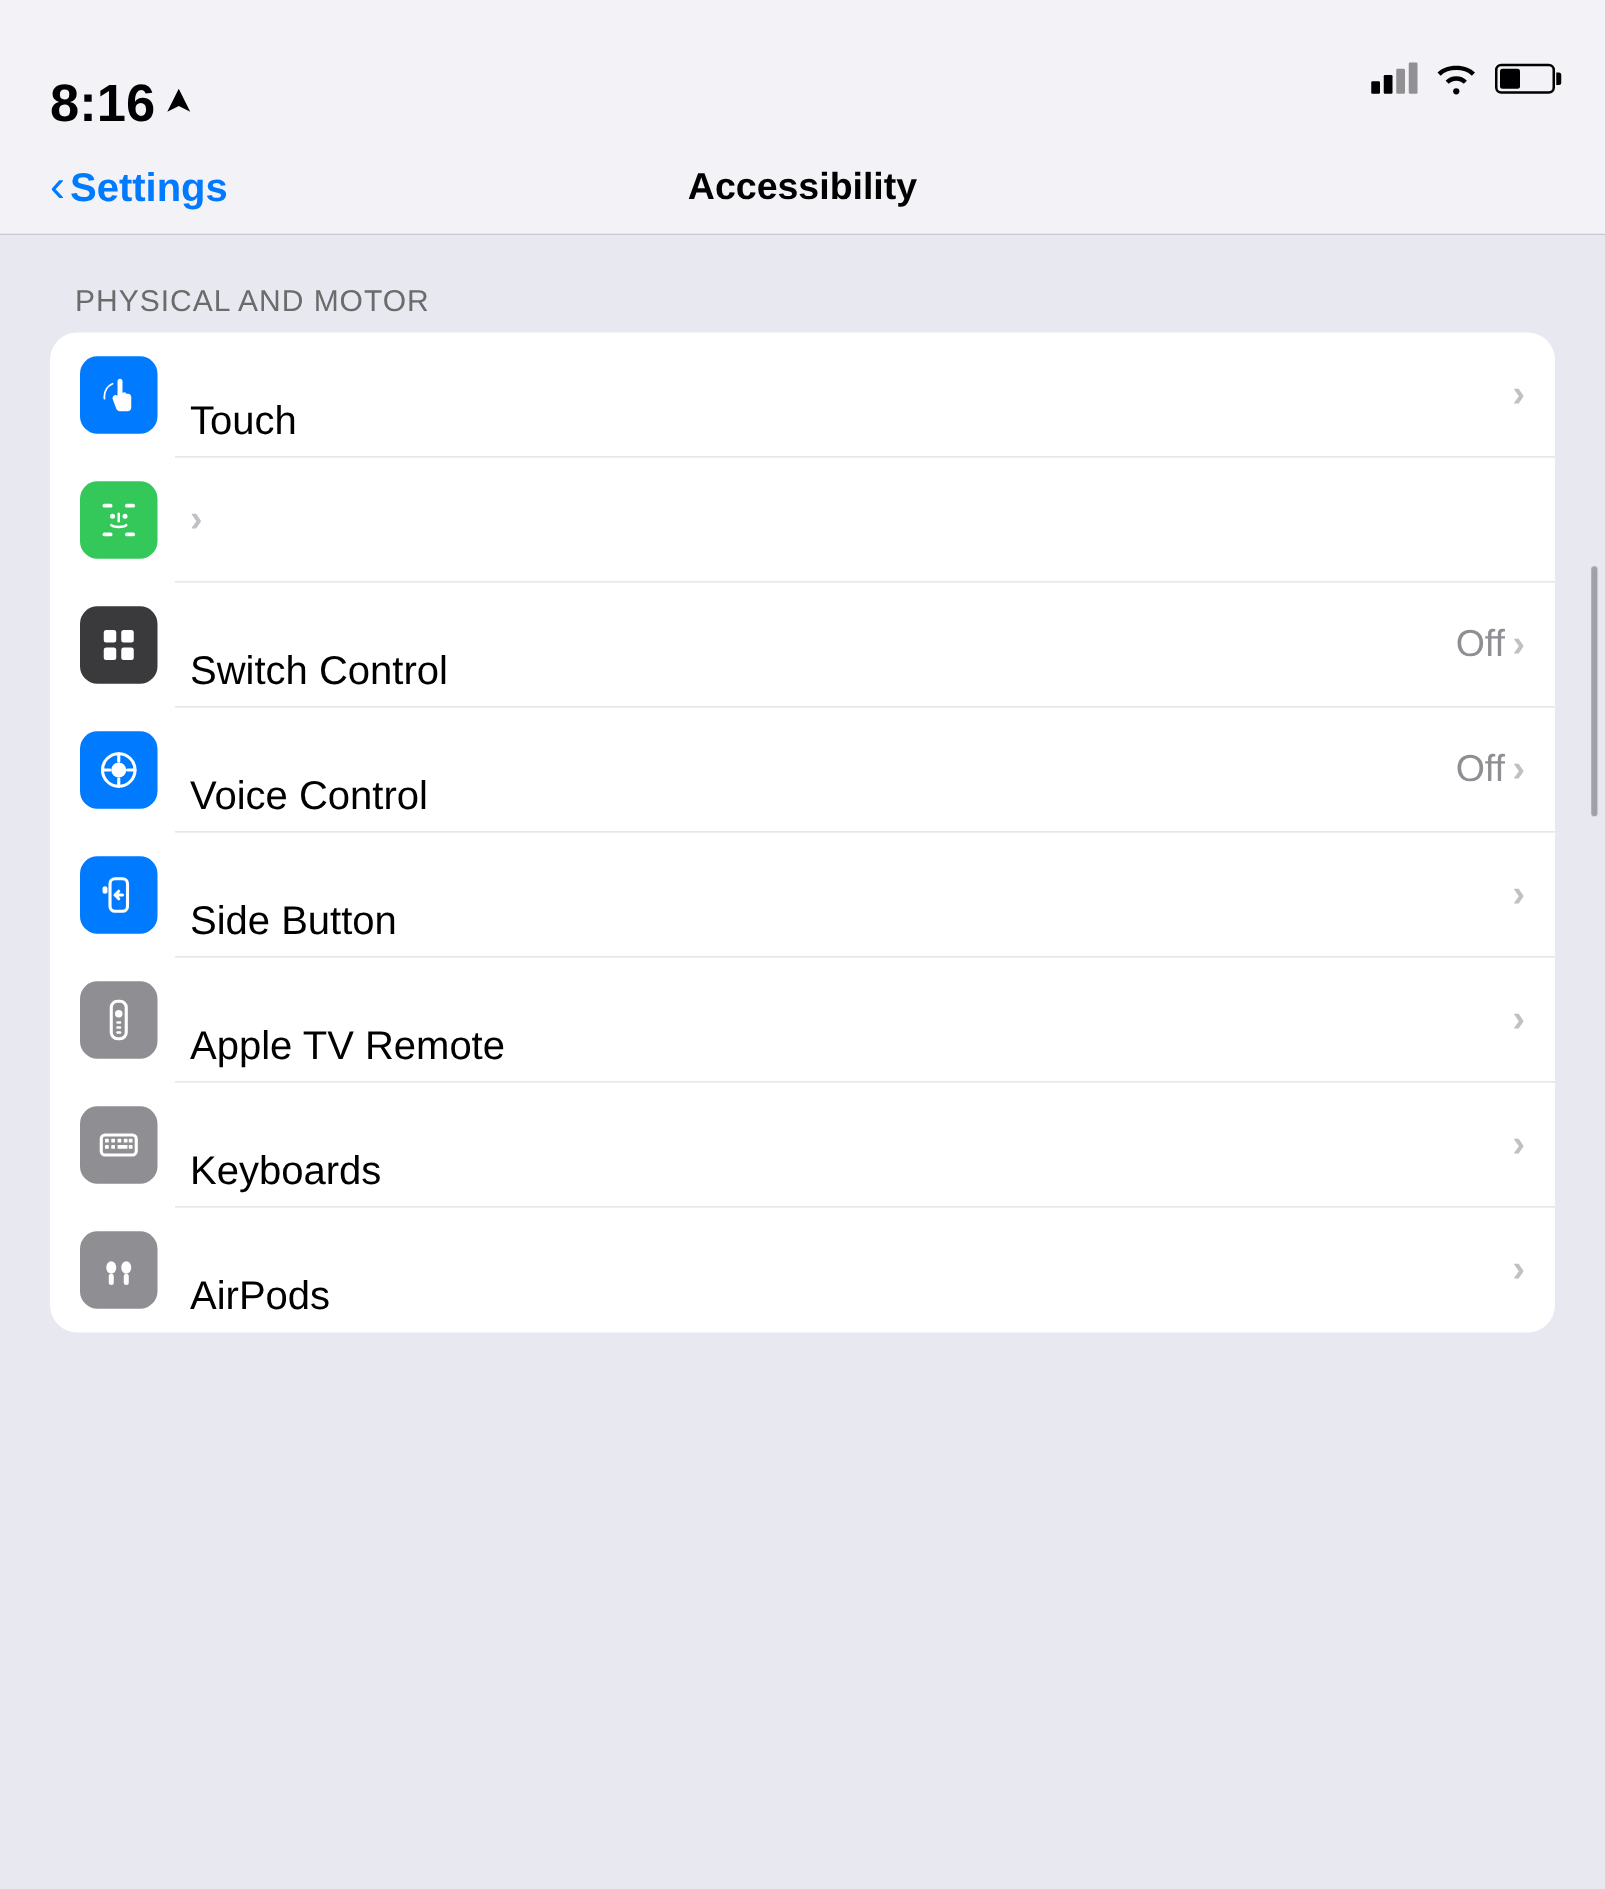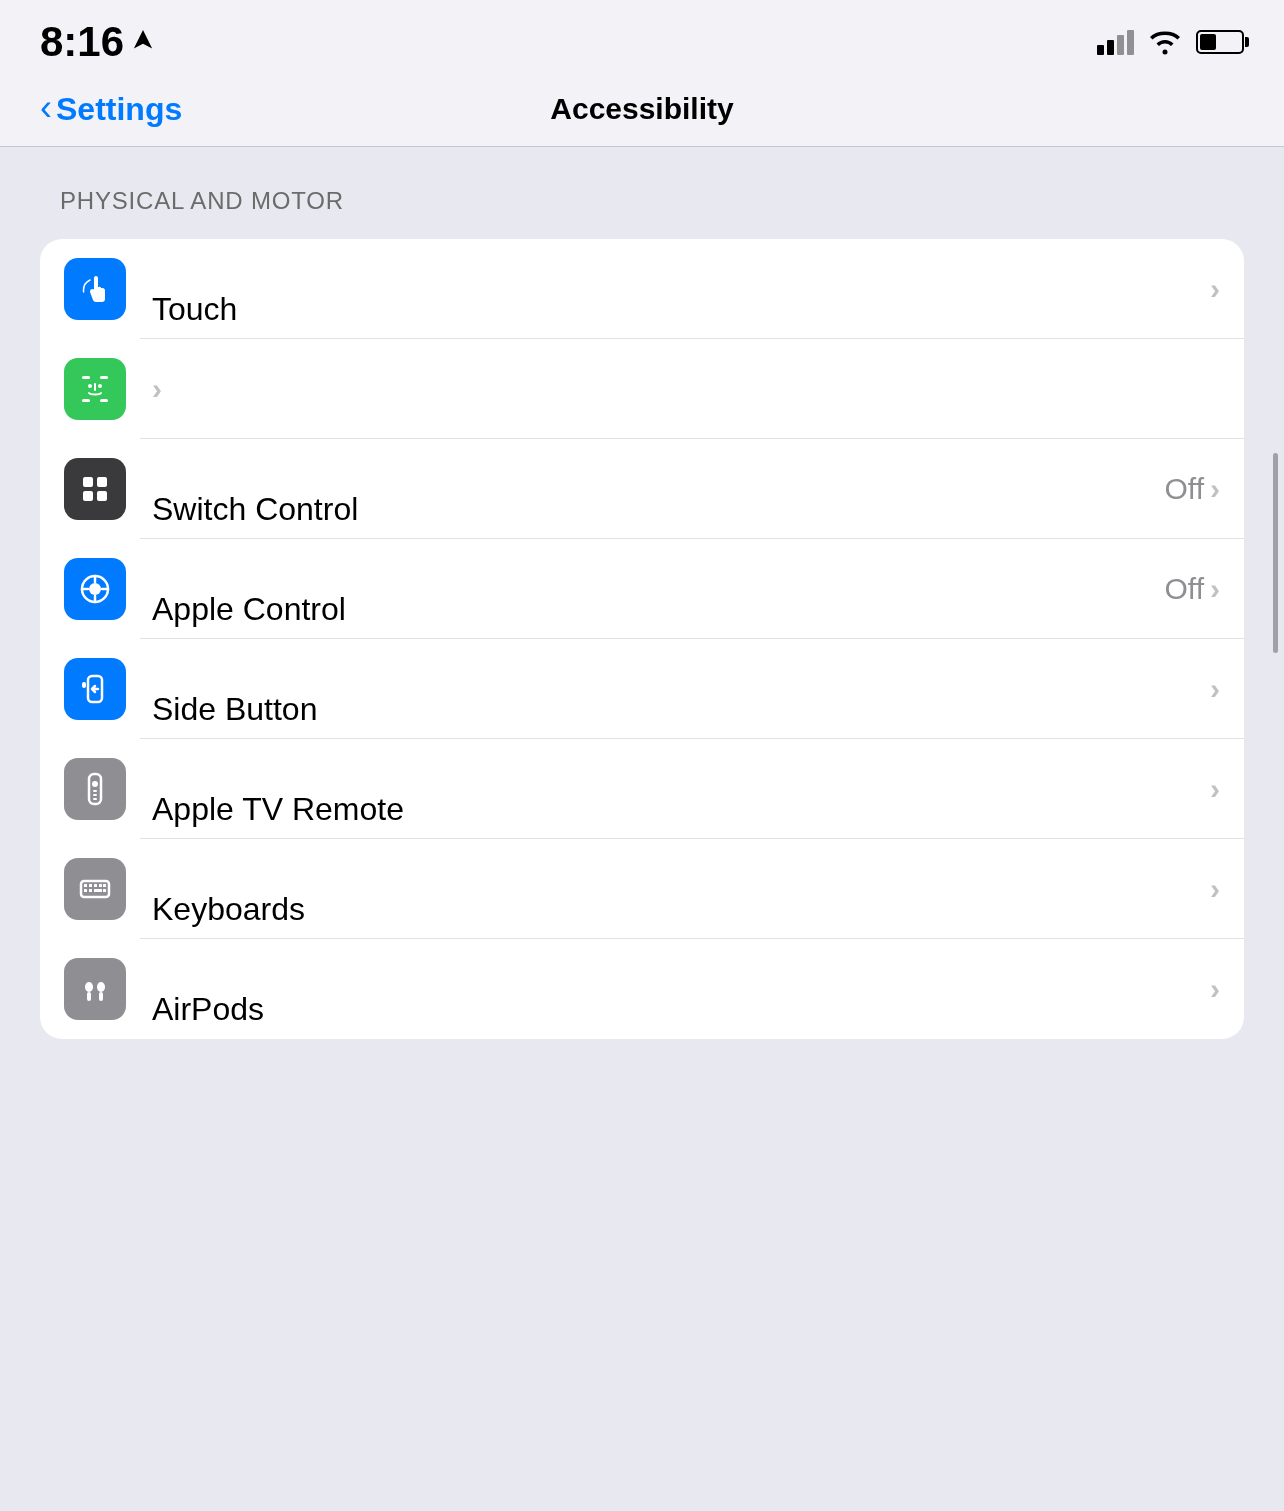--- a/index.html
+++ b/index.html
@@ -26,20 +26,21 @@
       background-color: #f2f2f7;
     }
 
     .status-time {
       font-size: 42px;
       font-weight: 700;
       color: #000;
       display: flex;
       align-items: center;
       gap: 8px;
+      margin-top: 41px;
     }
 
     .status-icons {
       display: flex;
       align-items: center;
       gap: 14px;
     }
 
     .signal-bars {
       display: flex;
@@ -138,21 +139,21 @@
     .content {
       padding: 40px 40px 0 40px;
     }
 
     .section-header {
       font-size: 24px;
       font-weight: 500;
       color: #6b6b6b;
       letter-spacing: 0.8px;
       text-transform: uppercase;
-      margin-bottom: 24px;
+      margin-bottom: 10px;
       padding-left: 20px;
     }
 
     .settings-group {
       background-color: #fff;
       border-radius: 22px;
       overflow: hidden;
     }
 
     .settings-row {
@@ -332,21 +333,21 @@
     <div class="settings-row">
       <div class="settings-icon icon-blue">
         <svg width="38" height="38" viewBox="0 0 38 38" fill="white">
           <circle cx="19" cy="19" r="13" stroke="white" stroke-width="2.5" fill="none"></circle>
           <circle cx="19" cy="19" r="6" fill="white"></circle>
           <path d="M12 19 L6 19 M26 19 L32 19" stroke="white" stroke-width="2.5" stroke-linecap="round"></path>
           <path d="M19 12 L19 6 M19 26 L19 32" stroke="white" stroke-width="2.5" stroke-linecap="round"></path>
         </svg>
       </div>
       <div class="row-content">
-        <span class="row-label">Apple Control</span>
+        <span class="row-label">Voice Control</span>
         <div class="row-right">
           <span>Off</span>
           <span class="chevron-right">›</span>
         </div>
       </div>
     </div>
 
     <div class="settings-row">
       <div class="settings-icon icon-blue">
         <svg width="38" height="38" viewBox="0 0 38 38" fill="white">

